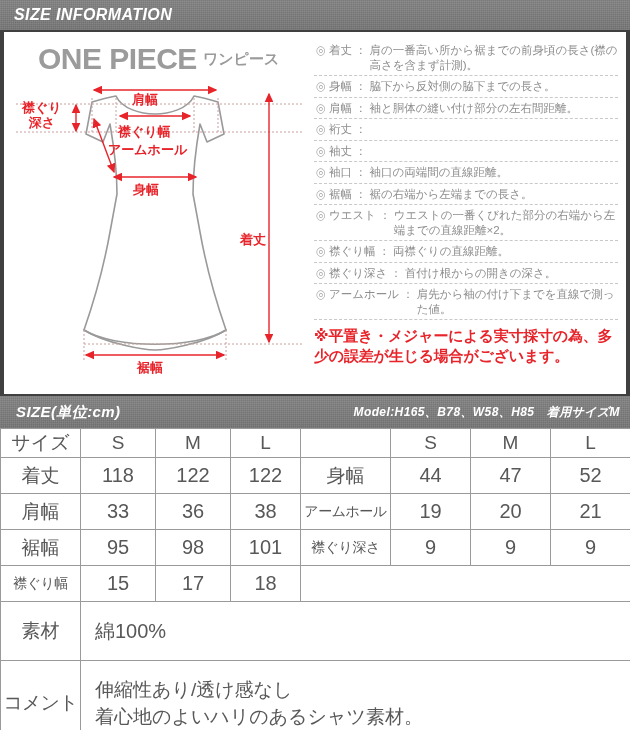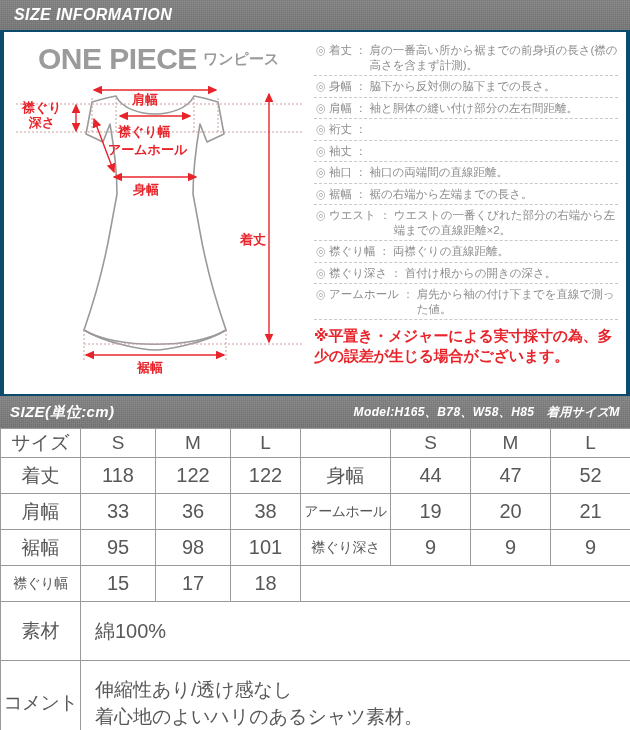--- a/index.html
+++ b/index.html
@@ -3,38 +3,38 @@
 <meta charset="utf-8">
 <style>
   html,body{margin:0;padding:0;}
   body{
     width:630px;height:730px;
     background:#ffffff;
     font-family:"Liberation Sans","DejaVu Sans",sans-serif;
     color:#4d4d4d;
     overflow:hidden;
   }
-  #page{position:relative;width:630px;height:730px;background:#0c4a6e;}
+  #page{position:relative;width:630px;height:730px;background:#404040;}
 
   
   .barhead{
     position:absolute;left:0;width:630px;
     background:
       repeating-linear-gradient(0deg,rgba(255,255,255,.07) 0 1px,rgba(0,0,0,0) 1px 2px),
       repeating-linear-gradient(90deg,rgba(255,255,255,.07) 0 1px,rgba(0,0,0,0) 1px 2px),
       linear-gradient(#7b7b7b,#6e6e6e);
     color:#ffffff;
     font-style:italic;
     font-weight:bold;
     letter-spacing:.4px;
     box-sizing:border-box;
   }
   #title-bar{top:0;height:30px;line-height:30px;font-size:16px;padding-left:14px;}
   #size-bar{top:396px;height:32px;line-height:32px;font-size:15px;padding:0 10px;}
-  #size-bar .left{float:left;}
+  #size-bar .left{float:left;margin-left:6px;}
   #size-bar .right{float:right;font-size:12px;}
 
   
   #panel{
     position:absolute;left:4px;top:32px;width:622px;height:362px;
     background:#ffffff;box-sizing:border-box;
   }
 
   
   #brand{position:absolute;left:34px;top:10px;white-space:nowrap;}

